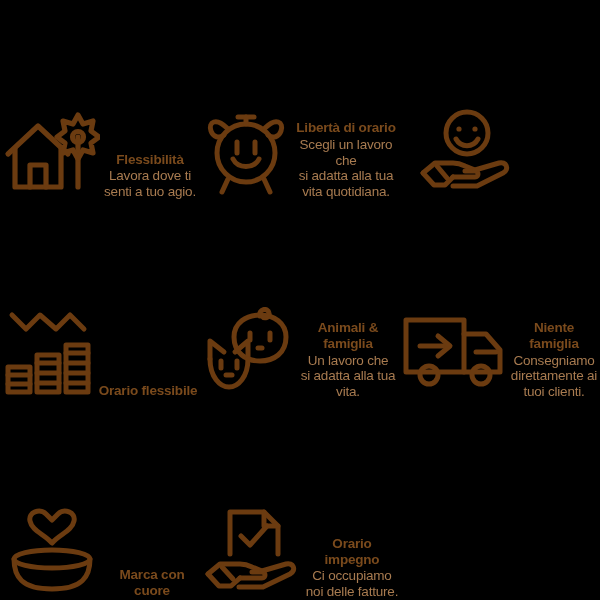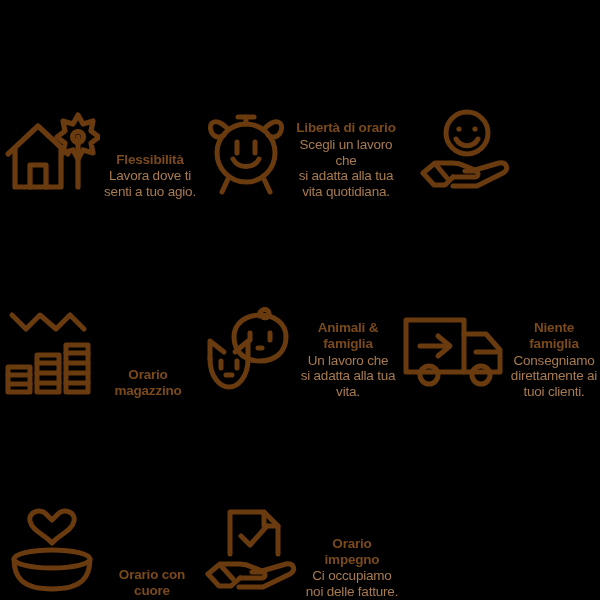--- a/index.html
+++ b/index.html
@@ -125,21 +125,21 @@
         <path d="M12 8 L26 22 L40 8 L56 22 L70 8 L84 22"></path>
         <rect x="8" y="60" width="22" height="25"></rect>
         <path d="M8 68 L30 68 M8 77 L30 77"></path>
         <rect x="37" y="48" width="22" height="37"></rect>
         <path d="M37 56 L59 56 M37 66 L59 66 M37 76 L59 76"></path>
         <rect x="66" y="38" width="22" height="47"></rect>
         <path d="M66 46 L88 46 M66 56 L88 56 M66 66 L88 66 M66 76 L88 76"></path>
       </svg>
     </div>
     <div class="txt">
-      <span class="ttl">Orario magazzino</span>
+      <span class="ttl">Orario flessibile</span>
     </div>
   </div>
 
   <div class="card">
     <div class="icon-wrap">
       <svg width="96" height="90" viewBox="0 0 96 90" fill="none" stroke="#6b3b10" stroke-width="5" stroke-linecap="round" stroke-linejoin="round">
         <path d="M86 30 C86 46 74 54 60 54 C46 54 34 46 34 30 C34 16 46 8 60 8 C74 8 86 16 86 30 Z"></path>
         <path d="M60 9 C58 2 68 0 69 6 C70 11 64 12 62 9"></path>
         <path d="M50 26 L50 33 M70 26 L70 33"></path>
         <path d="M58 41 L62 41"></path>
@@ -176,21 +176,21 @@
 
   <div class="card">
     <div class="icon-wrap">
       <svg width="104" height="90" viewBox="0 0 104 90" fill="none" stroke="#6b3b10" stroke-width="5" stroke-linecap="round" stroke-linejoin="round">
         <path d="M52 36 C44 27 32 24 30 14 C28 5 40 1 46 7 L52 13 L58 7 C64 1 76 5 74 14 C72 24 60 27 52 36 Z"></path>
         <ellipse cx="52" cy="52" rx="38" ry="9"></ellipse>
         <path d="M14 52 C14 70 22 82 52 82 C82 82 90 70 90 52"></path>
       </svg>
     </div>
     <div class="txt">
-      <span class="ttl">Orario con cuore</span>
+      <span class="ttl">Marca con cuore</span>
     </div>
   </div>
 
   <div class="card">
     <div class="icon-wrap">
       <svg width="104" height="92" viewBox="0 0 104 92" fill="none" stroke="#6b3b10" stroke-width="5" stroke-linecap="round" stroke-linejoin="round">
         <path d="M30 48 L30 6 L64 6 L78 20 L78 48"></path>
         <path d="M64 6 L64 20 L78 20"></path>
         <path d="M41 30 L50 39 L67 20"></path>
         <path d="M8 68 L20 58 L40 58 C46 58 48 59 52 61 L62 65"></path>

